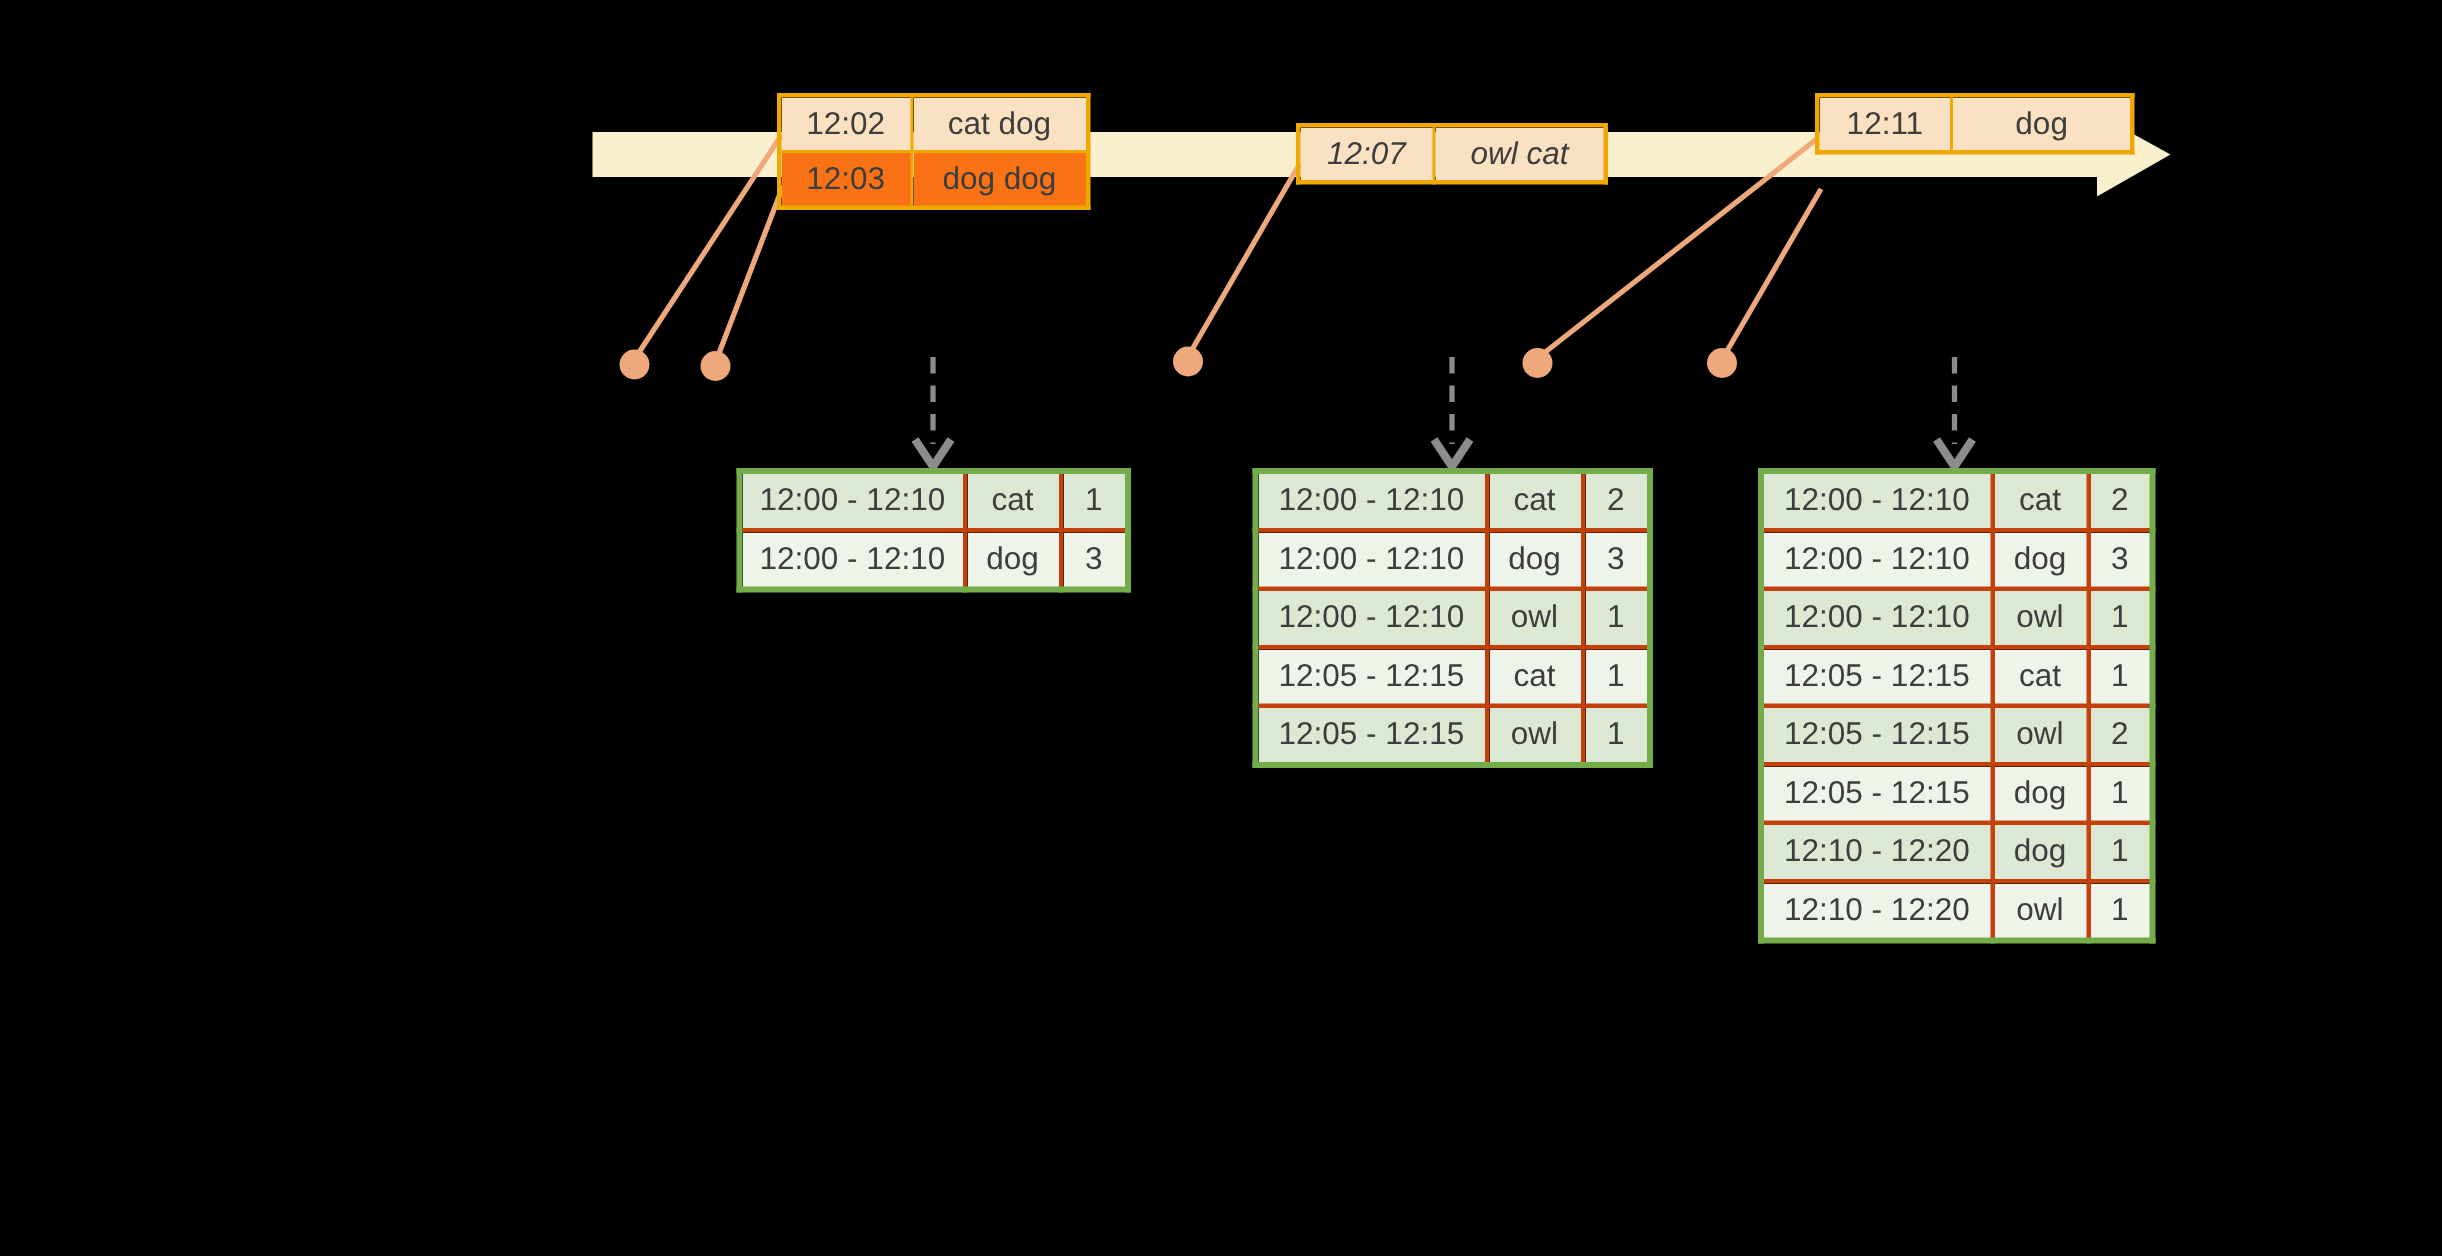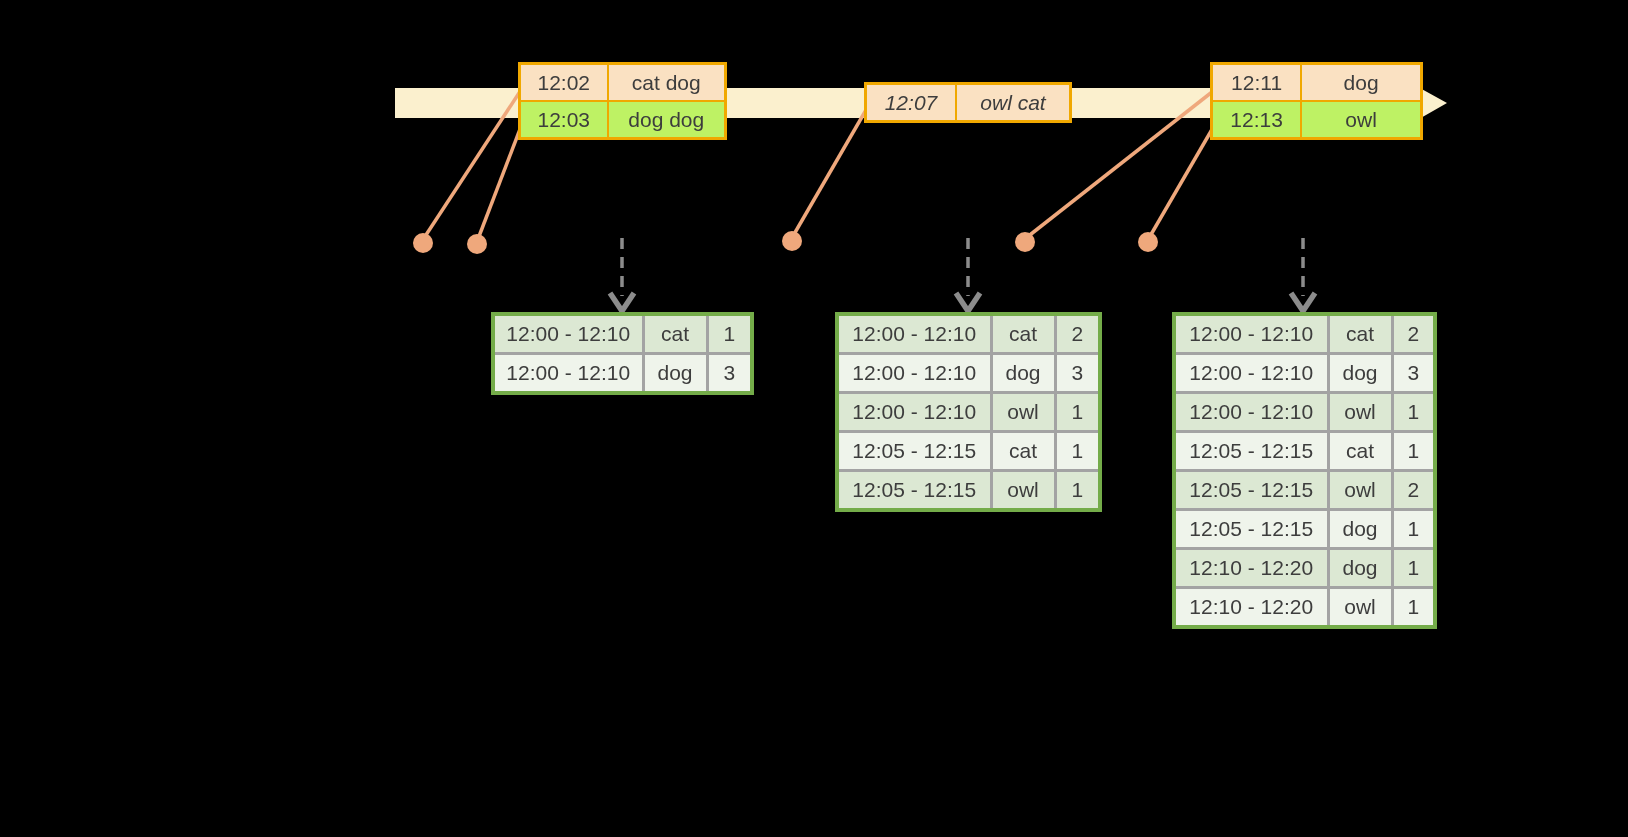--- a/index.html
+++ b/index.html
@@ -30,25 +30,25 @@
   table.event-table td {
     border: 2px solid #f0a800;
     text-align: center;
     vertical-align: middle;
     height: 35px;
     padding: 0 6px;
     overflow: hidden;
     white-space: nowrap;
   }
   .ev-dark  { background: #fae1c2; }
-  .ev-light { background: #bef264; }
+  .ev-light { background: #f97316; }
   
   table.result-table { border: 4px solid #74ac49; }
   table.result-table td {
-    border: 3px solid #a3a3a3;
+    border: 3px solid #c2410c;
     text-align: center;
     vertical-align: middle;
     height: 36px;
     padding: 0 4px;
     overflow: hidden;
     white-space: nowrap;
   }
   .rt-dark  { background: #dce8d3; }
   .rt-light { background: #eff4eb; }
 </style>
@@ -121,24 +121,20 @@
   <table class="event-table" style="left:1210px; top:62px; width:213px;">
     <colgroup>
         <col style="width:79px">
         <col style="width:106px">
       </colgroup>
     <tbody>
         <tr>
       <td class="ev-dark">12:11</td>
       <td class="ev-dark">dog</td>
     </tr>
-    <tr>
-      <td class="ev-light">12:13</td>
-      <td class="ev-light">owl</td>
-    </tr>
   </tbody>
     </table>
 
   <table class="result-table" style="left:491px; top:312px; width:263px;">
     <colgroup>
         <col style="width:150px">
         <col style="width:64px">
         <col style="width:45px">
       </colgroup>
     <tbody>

